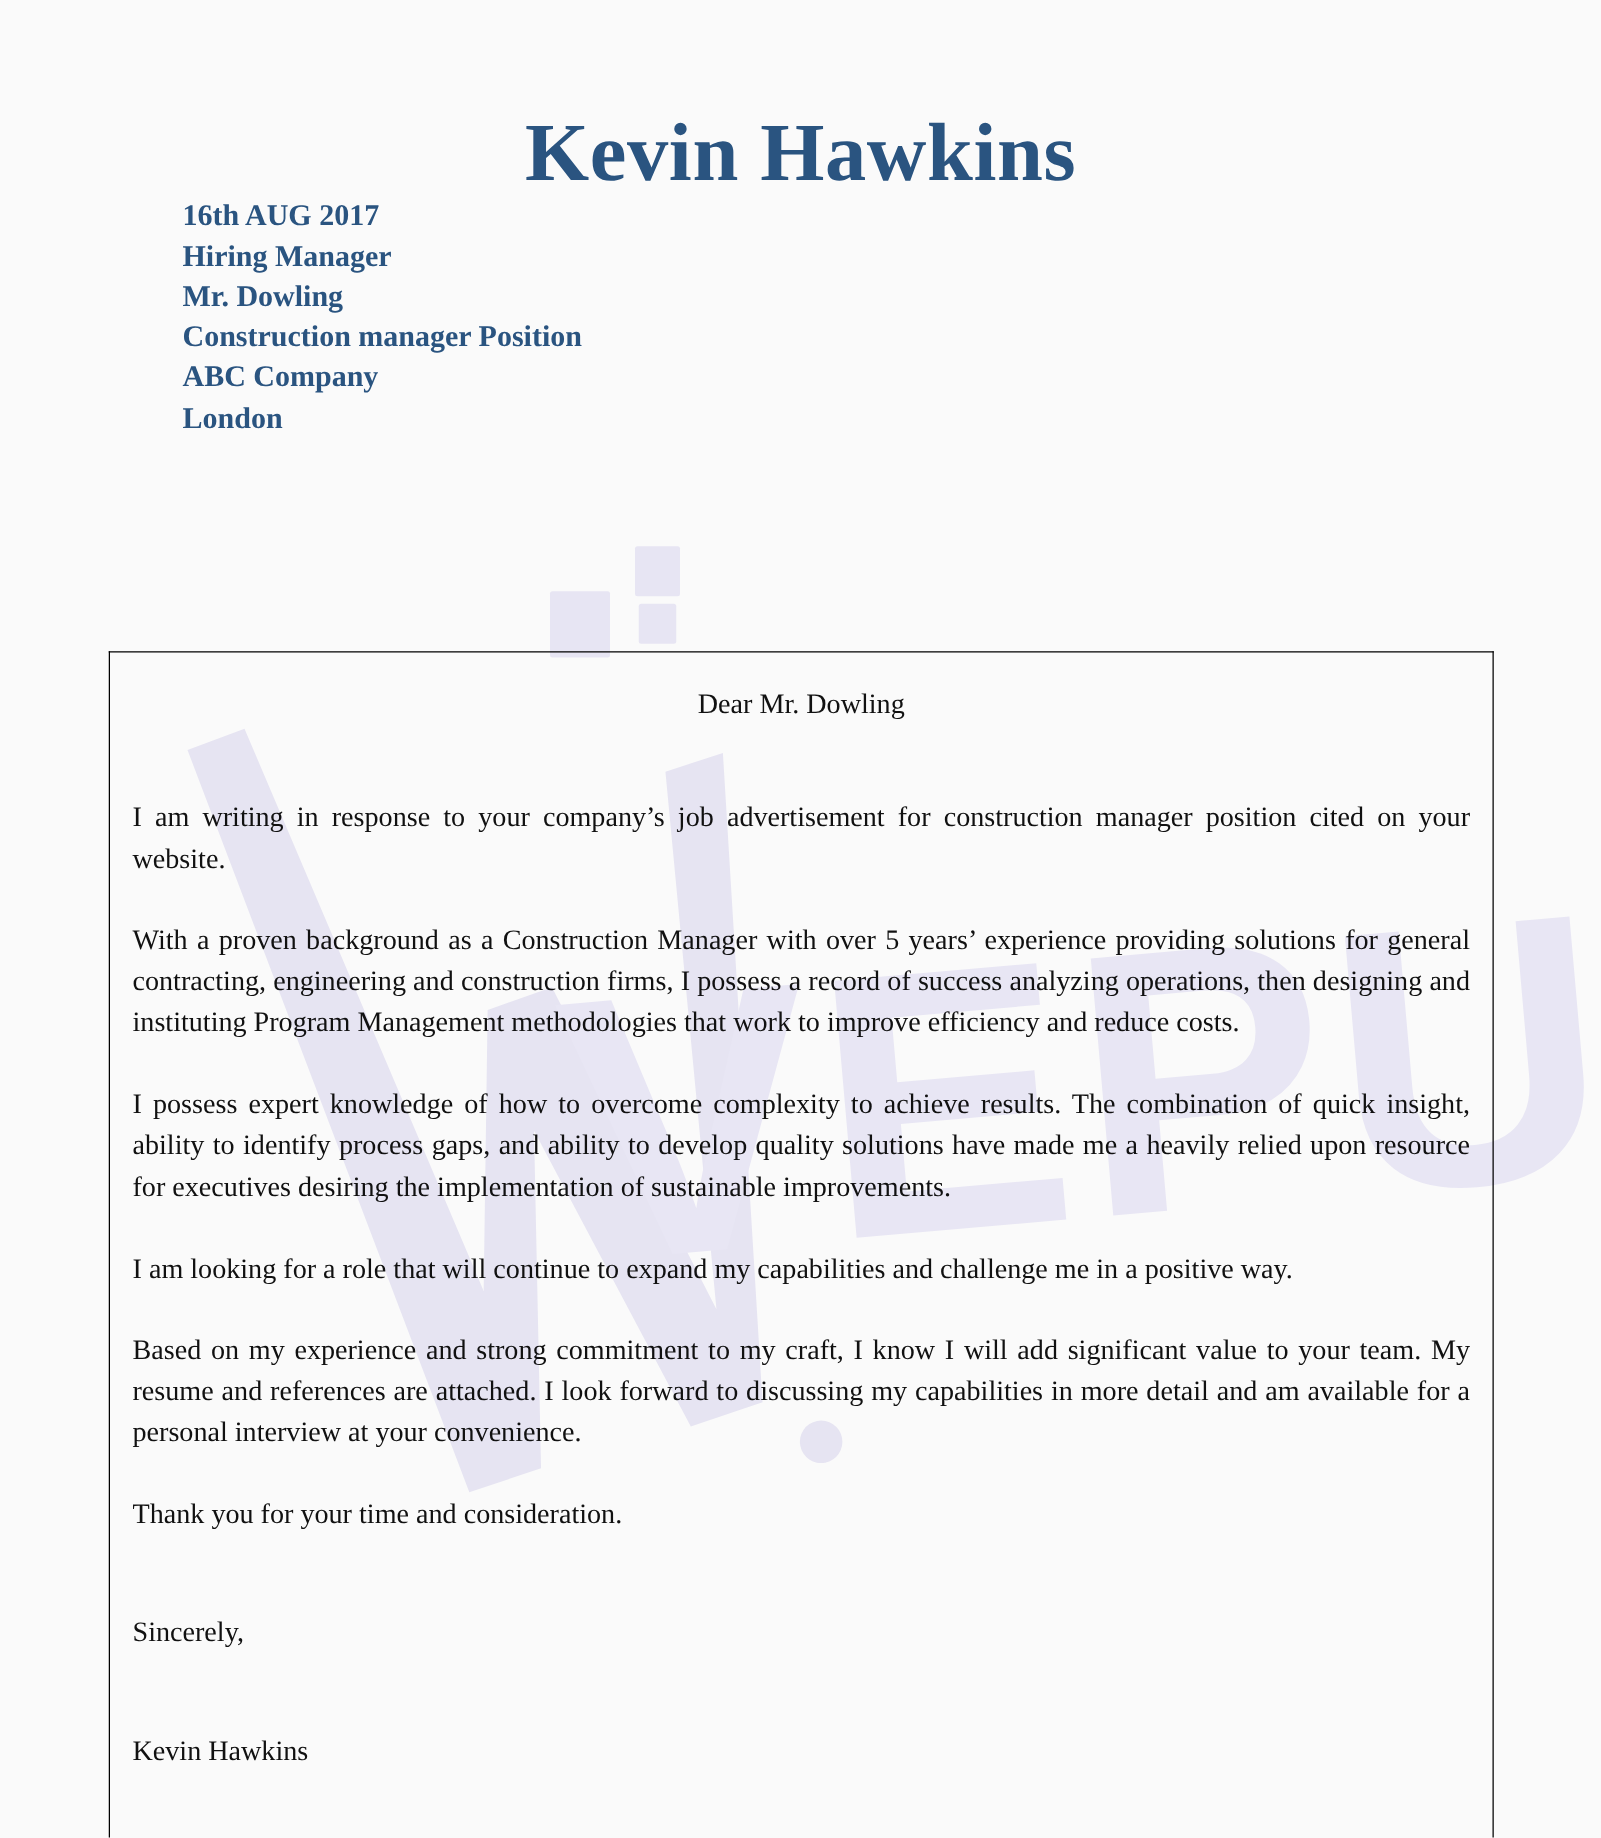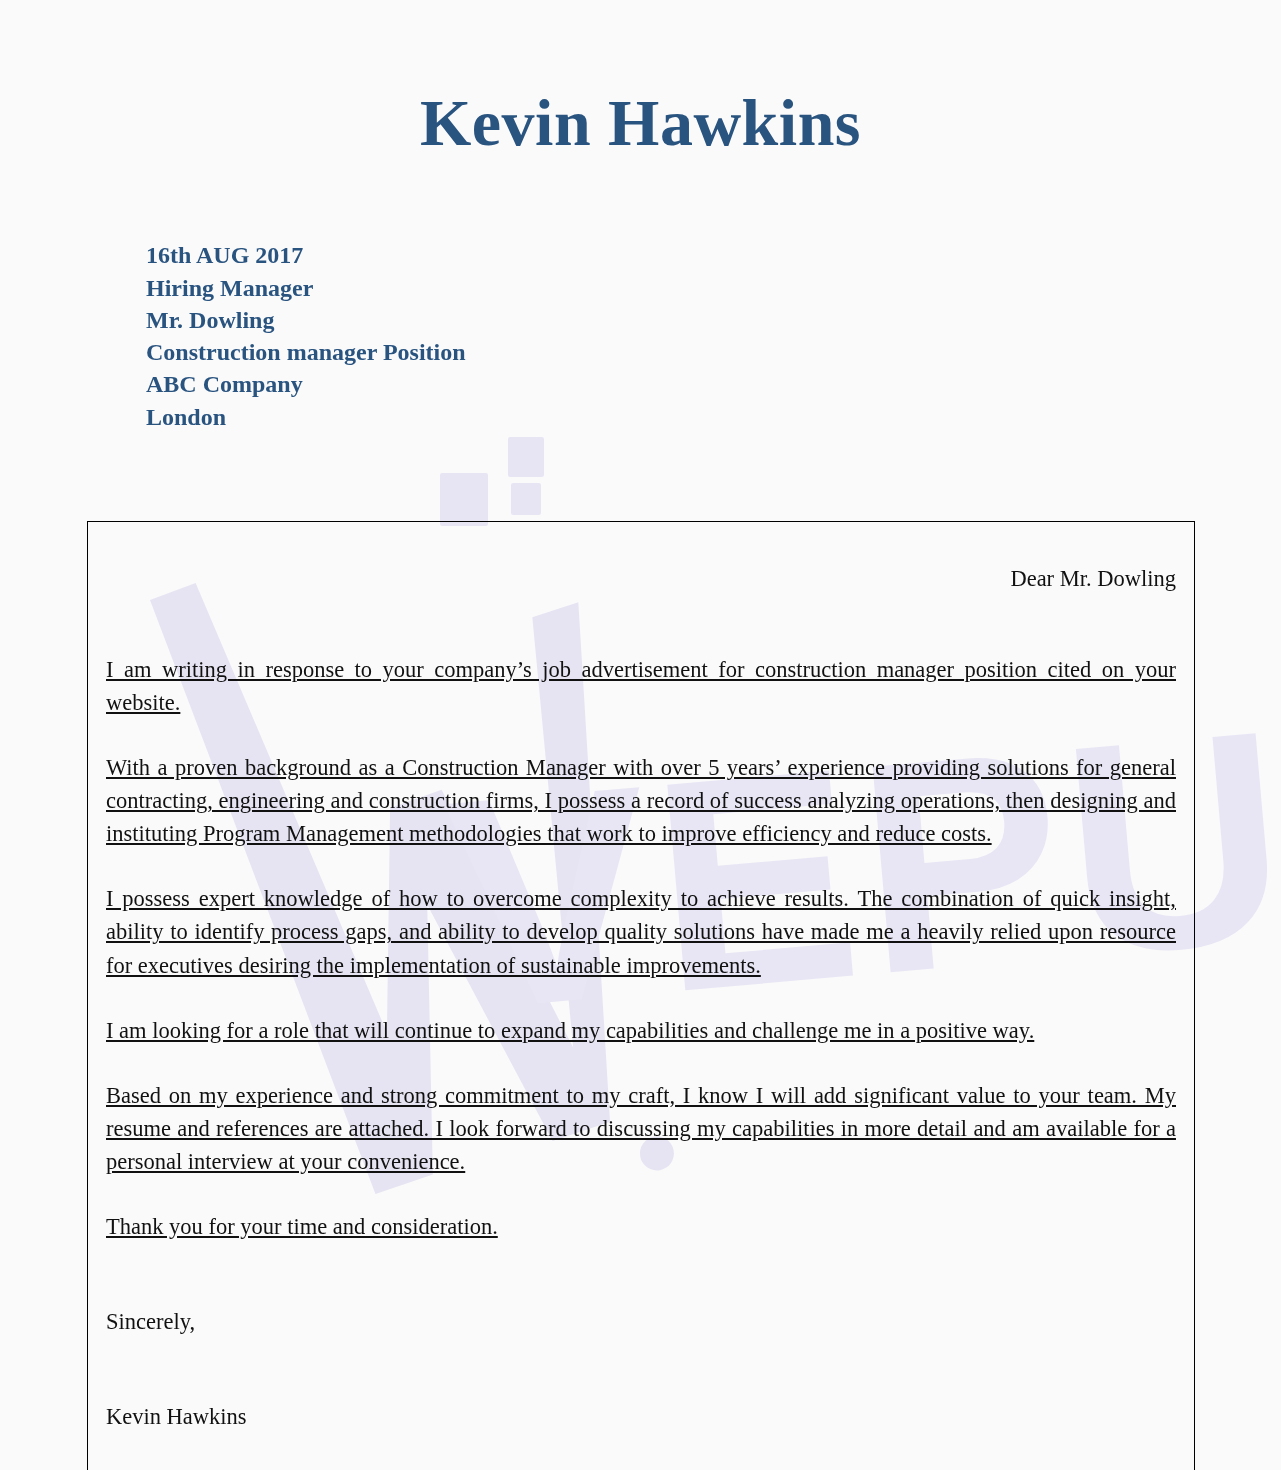--- a/index.html
+++ b/index.html
@@ -59,21 +59,20 @@
   .contact-line .email-link {
     color: #1464b4;
     text-decoration: underline;
     font-weight: bold;
   }
 
   
   .recipient-block {
     position: relative;
     z-index: 2;
-    margin-top: 82px;
     margin-left: 146px;
     color: #2a5480;
     font-weight: bold;
     font-size: 24px;
     line-height: 1.345;
   }
   .recipient-block div {
     white-space: nowrap;
   }
 
@@ -90,30 +89,29 @@
     z-index: 2;
     background: transparent;
     padding: 20px 18px 0 18px;
   }
   .letter-inner {
     font-size: 22.5px;
     color: #111;
     line-height: 1.47;
   }
   .salutation {
-    margin: 16px 0 0 0;
+    margin: 0 0 0 0;
     padding-top: 4px;
-    text-align: right;
+    text-align: center;
   }
   .body-para {
     margin: 0;
     padding: 0;
     text-align: justify;
     text-justify: inter-word;
-    text-decoration: underline;
   }
   .body-para.last-line-left {
     text-align: left;
   }
   .spacer-lg { height: 58px; }
   .spacer-md { height: 32px; }
   .spacer-sign { height: 62px; }
   .closing { margin: 0; text-align: left; }
   .signature { margin: 0; text-align: left; }
 </style>

